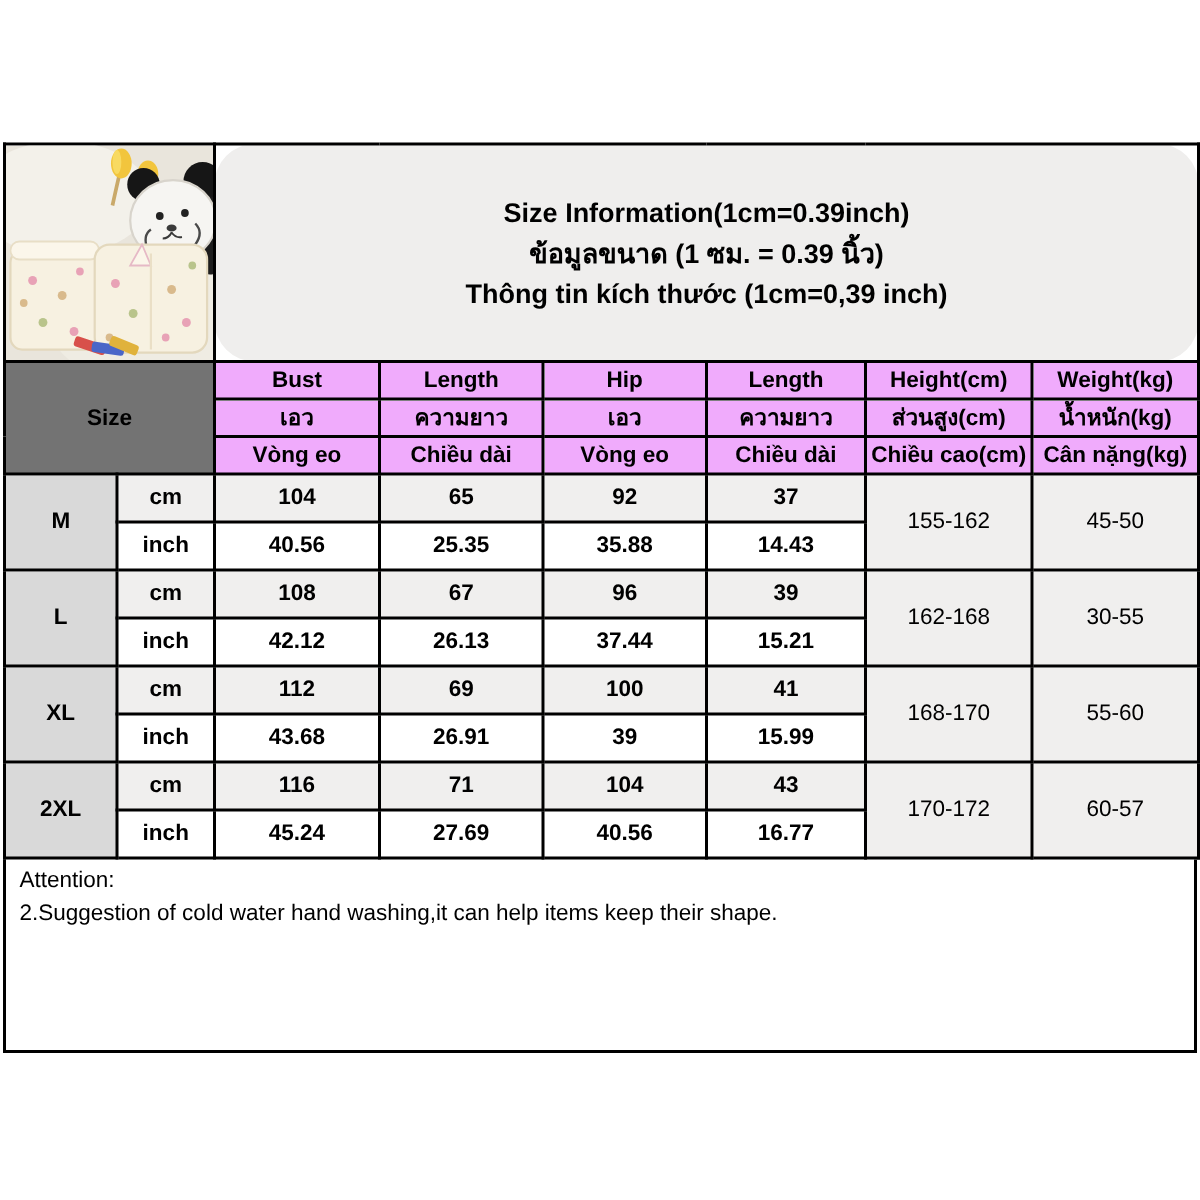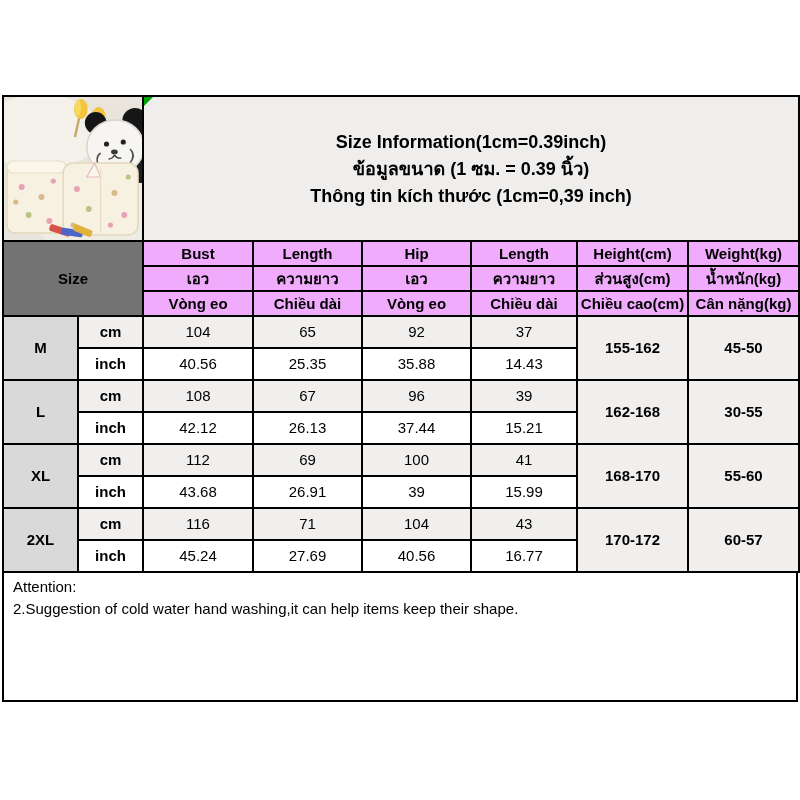--- a/index.html
+++ b/index.html
@@ -15,35 +15,35 @@
   }
   table.size-table td{
     border:2px solid #000;padding:0;text-align:center;vertical-align:middle;
     font-size:15px;line-height:1.15;overflow:hidden;
   }
   tr.r-photo{height:145px;}
   tr.r-head{height:25px;}
   tr.r-data{height:32px;}
   td.photo-cell{padding:0;background:#e9e5dc;}
   td.photo-cell svg{display:block;width:100%;height:143px;}
-  td.title-cell{background:#efeeed;position:relative;}
+  td.title-cell{background:#efeeed;position:relative;border-radius:27px;}
   .title-lines{display:flex;flex-direction:column;gap:3px;}
   .title-line{font-weight:bold;font-size:18px;line-height:24px;}
   .corner-marker{
     position:absolute;top:0;left:0;width:0;height:0;
     border-top:9px solid #00a400;border-right:9px solid transparent;
   }
   td.size-cell{background:#737373;font-weight:bold;font-size:28px;}
   td.head{background:#f0abfc;font-weight:bold;}
   td.size-name{background:#d9d9d9;font-weight:bold;font-size:17px;}
   td.unit{font-weight:bold;}
   td.shade{background:#f0efee;}
   td.white{background:#ffffff;}
-  td.range{background:#f0efee;font-weight:bold;}
-  td.val{font-weight:normal;}
+  td.range{background:#f0efee;font-weight:normal;}
+  td.val{font-weight:bold;}
   .attention-box{
     width:796px;height:129px;box-sizing:border-box;
     border:2px solid #000;border-top:0;
     padding:3px 9px;font-size:15px;line-height:21.5px;
   }
   .attention-box div{white-space:normal;}
 </style>
 </head>
 <body>
 

